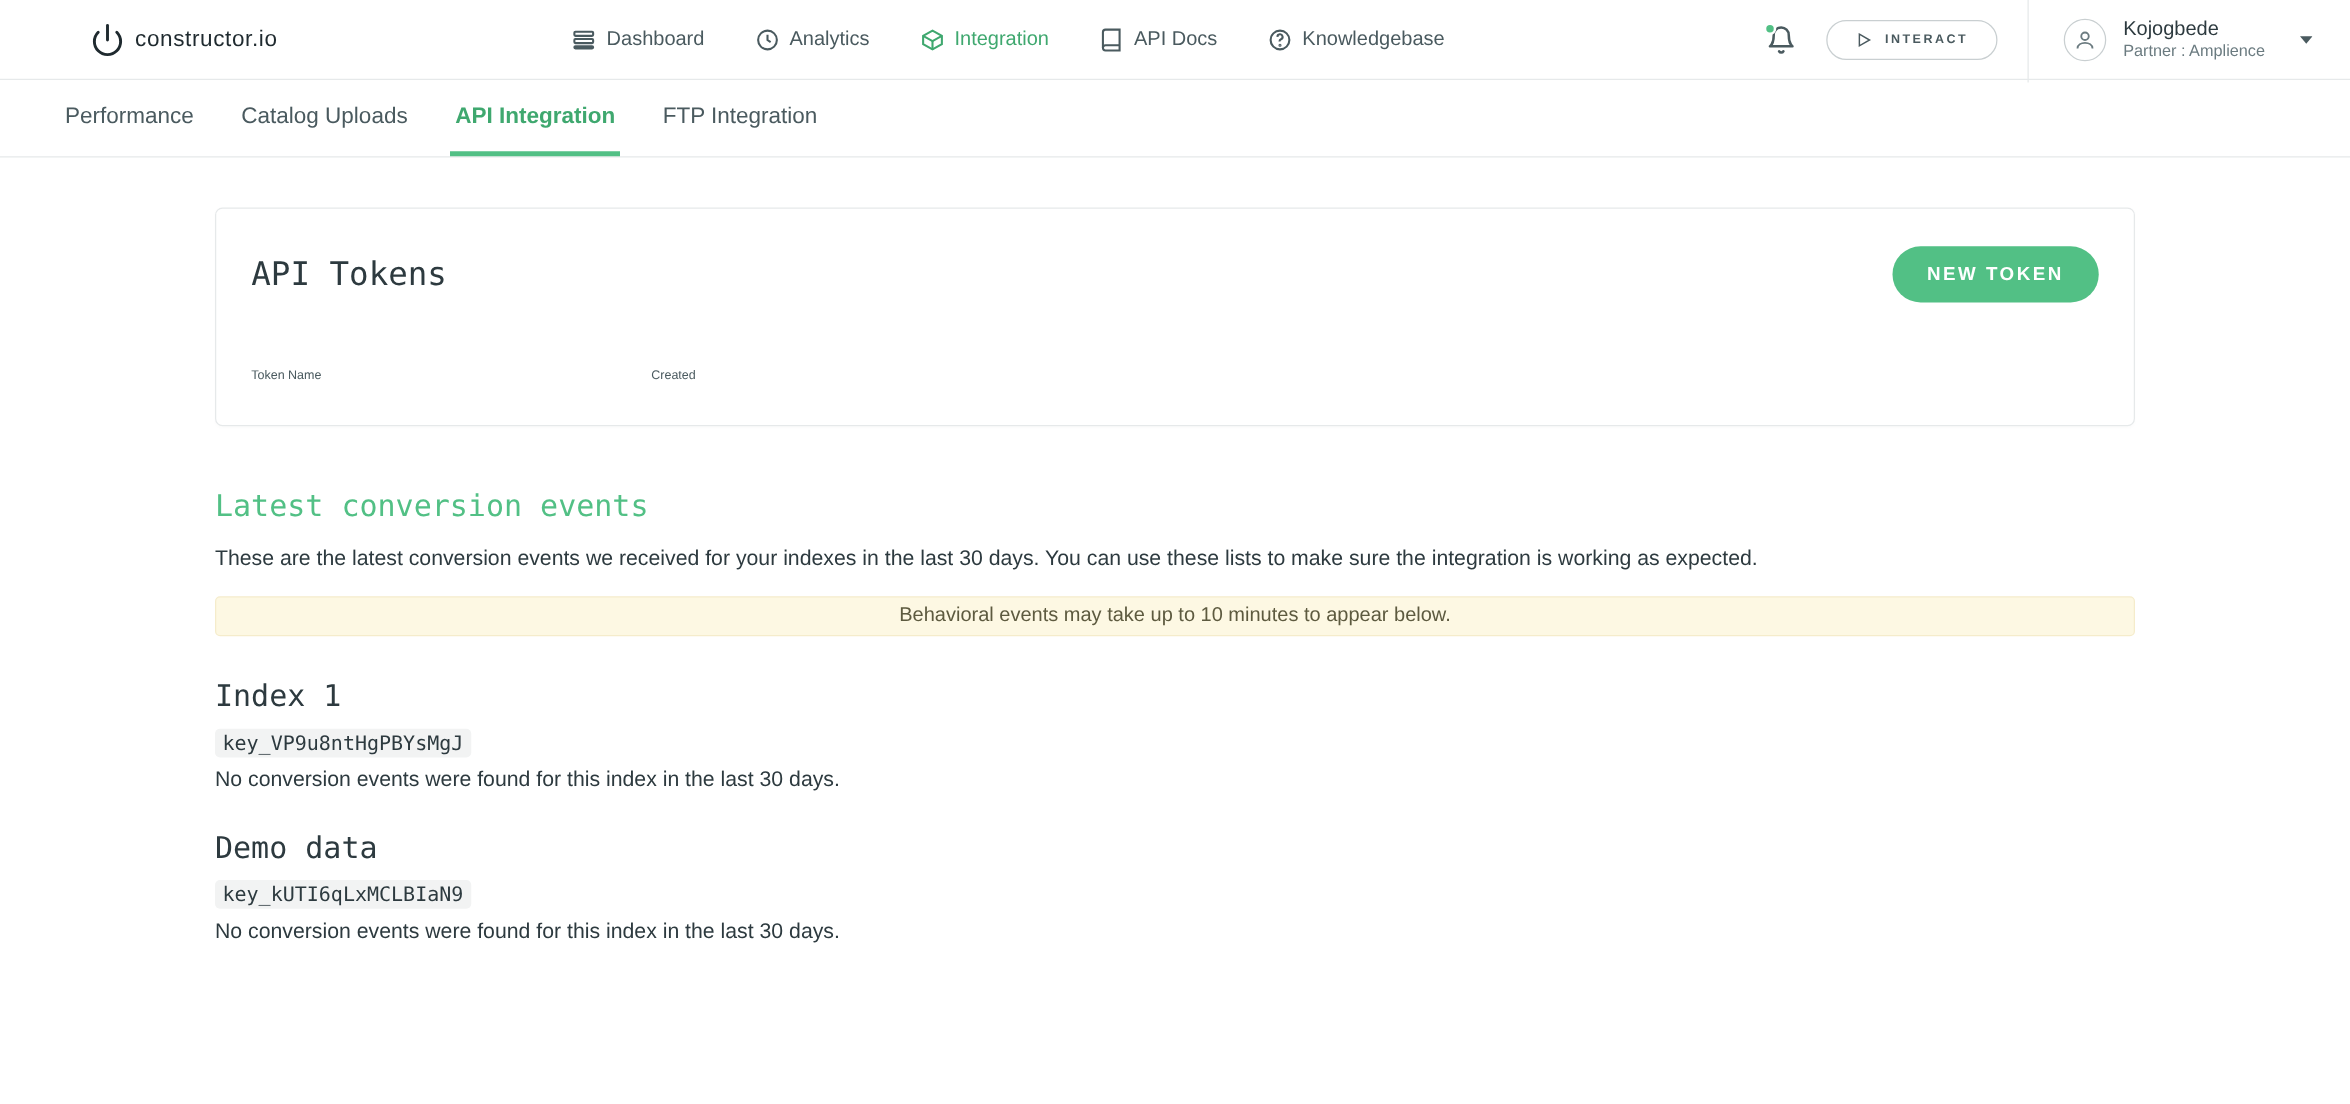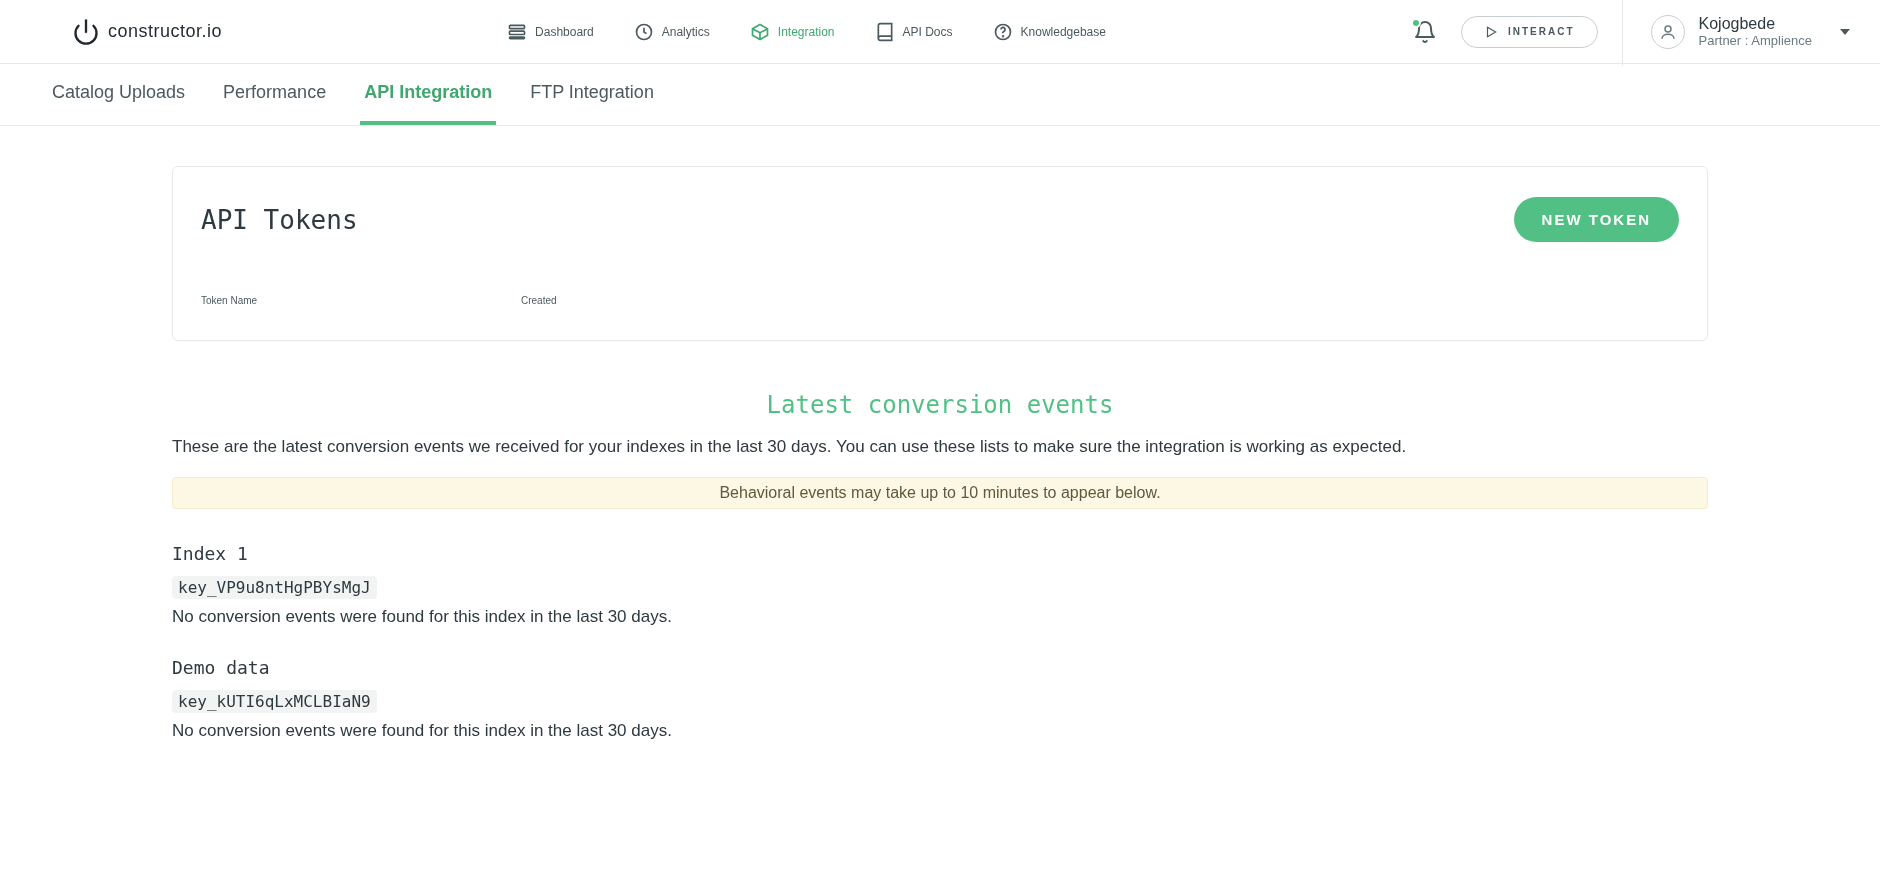--- a/index.html
+++ b/index.html
@@ -58,21 +58,21 @@
     align-items: center;
     gap: 36px;
     flex: 1;
     justify-content: center;
     margin-left: -60px;
   }
   .nav-item {
     display: flex;
     align-items: center;
     gap: 8px;
-    font-size: 12px;
+    font-size: 16px;
     color: var(--text-medium);
     cursor: pointer;
     padding: 4px 2px;
     justify-content: flex-end;
   }
   .nav-item .nav-icon { display:inline-flex; width:20px; height:20px; }
   .nav-item.active { color: var(--green-dark); }
   .nav-item.active .nav-icon svg path,
   .nav-item.active .nav-icon svg polyline,
   .nav-item.active .nav-icon svg line,
@@ -209,40 +209,39 @@
   }
   .token-col-name { width: 320px; }
   .token-col-created { flex: 1; }
 
   
   .section-title {
     font-family: "SFMono-Regular", Menlo, Consolas, monospace;
     font-size: 24px;
     color: var(--green);
     margin: 50px 0 18px 0;
-    text-align: center;
   }
   .section-desc {
     font-size: 17px;
     color: var(--text-dark);
     margin-bottom: 20px;
   }
   .behavior-note {
     background: var(--warn-bg);
     border: 1px solid var(--warn-border);
     border-radius: 4px;
     padding: 6px 24px;
     text-align: center;
     font-size: 16px;
     color: #5d5a3f;
     margin-bottom: 34px;
   }
   .index-name {
     font-family: "SFMono-Regular", Menlo, Consolas, monospace;
-    font-size: 18px;
+    font-size: 24px;
     color: var(--text-dark);
     margin: 0 0 12px 0;
   }
   .key-chip {
     display: inline-block;
     font-family: "SFMono-Regular", Menlo, Consolas, monospace;
     font-size: 16px;
     background: var(--code-bg);
     border-radius: 4px;
     padding: 2px 6px;
@@ -359,24 +358,24 @@
         <svg viewBox="0 0 10 10" width="10" height="10">
             <polygon points="0,2 10,2 5,8" fill="#4a5a5f"></polygon>
           </svg>
       </span>
     </div>
   </div>
 </div>
 
 <div class="subnav">
   <div class="subnav-item">
+    <span>Performance</span>
+  </div>
+  <div class="subnav-item">
     <span>Catalog Uploads</span>
-  </div>
-  <div class="subnav-item">
-    <span>Performance</span>
   </div>
   <div class="subnav-item active">
     <span>API Integration</span>
   </div>
   <div class="subnav-item">
     <span>FTP Integration</span>
   </div>
 </div>
 
 <div class="content">

